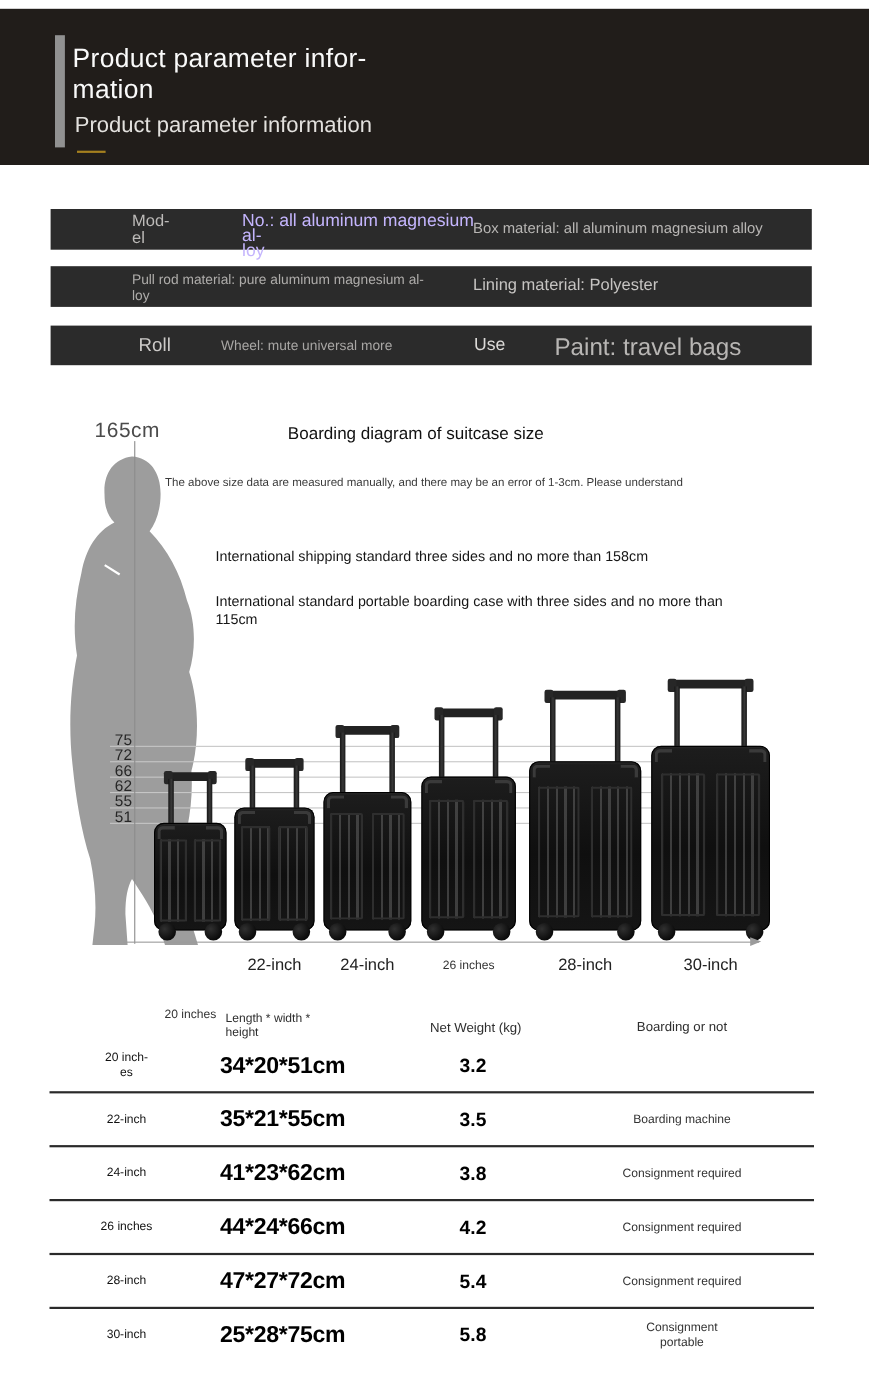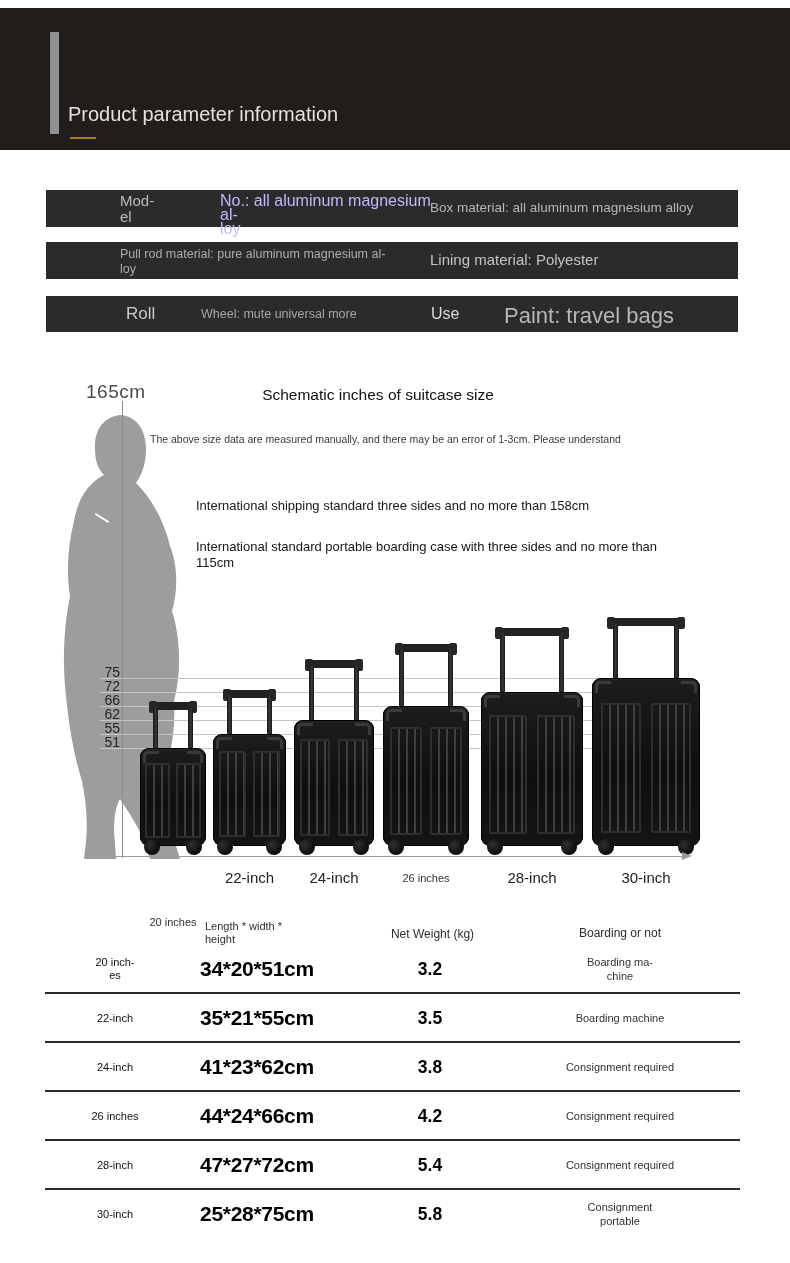--- a/index.html
+++ b/index.html
@@ -82,20 +82,22 @@
   .t-weight{left:340px;width:90px;text-align:center;font-size:17.5px;font-weight:700;color:#000}
   .t-board{left:500px;width:150px;text-align:center;font-size:11px;line-height:14px;color:#333;white-space:pre-line}
 </style>
 </head>
 <body>
 
 <div id="page">
 
   <div class="header">
     <div class="accent"></div>
+    <h1 class="h-title">Product parameter infor-
+mation</h1>
     <div class="h-sub">Product parameter information</div>
     <div class="h-dash"></div>
   </div>
 
   <div class="pbar pbar1">
     <span class="c-model">Mod-
 el</span>
     <span class="c-no">No.: all aluminum magnesium al-
 loy</span>
     <span class="c-box">Box material: all aluminum magnesium alloy</span>
@@ -106,21 +108,21 @@
     <span class="c-lining">Lining material: Polyester</span>
   </div>
   <div class="pbar pbar3">
     <span class="c-roll">Roll</span>
     <span class="c-wheel">Wheel: mute universal more</span>
     <span class="c-use">Use</span>
     <span class="c-paint">Paint: travel bags</span>
   </div>
 
   <div class="d-height">165cm</div>
-  <div class="d-title">Schematic inches of suitcase size</div>
+  <div class="d-title">Boarding diagram of suitcase size</div>
   <div class="d-note">The above size data are measured manually, and there may be an error of 1-3cm. Please understand</div>
   <div class="d-para1">International shipping standard three sides and no more than 158cm</div>
   <div class="d-para2">International standard portable boarding case with three sides and no more than 115cm</div>
 
   <svg class="sil" width="175" height="450" viewBox="0 0 175 450">
     <path fill="#9d9d9d" d="M62,4 C45,6 36,20 37,38 C37,50 40,58 46,64
       C30,72 20,88 16,110 C10,135 8,160 12,185 C6,215 4,250 8,285
       C11,315 16,345 24,370 C28,390 30,410 28,430 L26,448 L58,448 L56,420
       C56,405 58,395 62,388 C70,400 80,415 86,430 L92,448 L122,448 L112,415
       C108,400 104,390 102,378 C112,350 118,320 116,290 C124,260 122,225 114,200
@@ -134,22 +136,20 @@
   <div class="th th-dims">Length * width *
 height</div>
   <div class="th th-weight">Net Weight (kg)</div>
   <div class="th th-board">Boarding or not</div>
   <div id="t-body">
       <div class="t-row">
         <div class="t-cell t-size">20 inch-
 es</div>
         <div class="t-cell t-dims">34*20*51cm</div>
         <div class="t-cell t-weight">3.2</div>
-        <div class="t-cell t-board">Boarding ma-
-chine</div>
       </div>
       <div class="t-row">
         <div class="t-cell t-size">22-inch</div>
         <div class="t-cell t-dims">35*21*55cm</div>
         <div class="t-cell t-weight">3.5</div>
         <div class="t-cell t-board">Boarding machine</div>
       </div>
       <div class="t-row">
         <div class="t-cell t-size">24-inch</div>
         <div class="t-cell t-dims">41*23*62cm</div>

